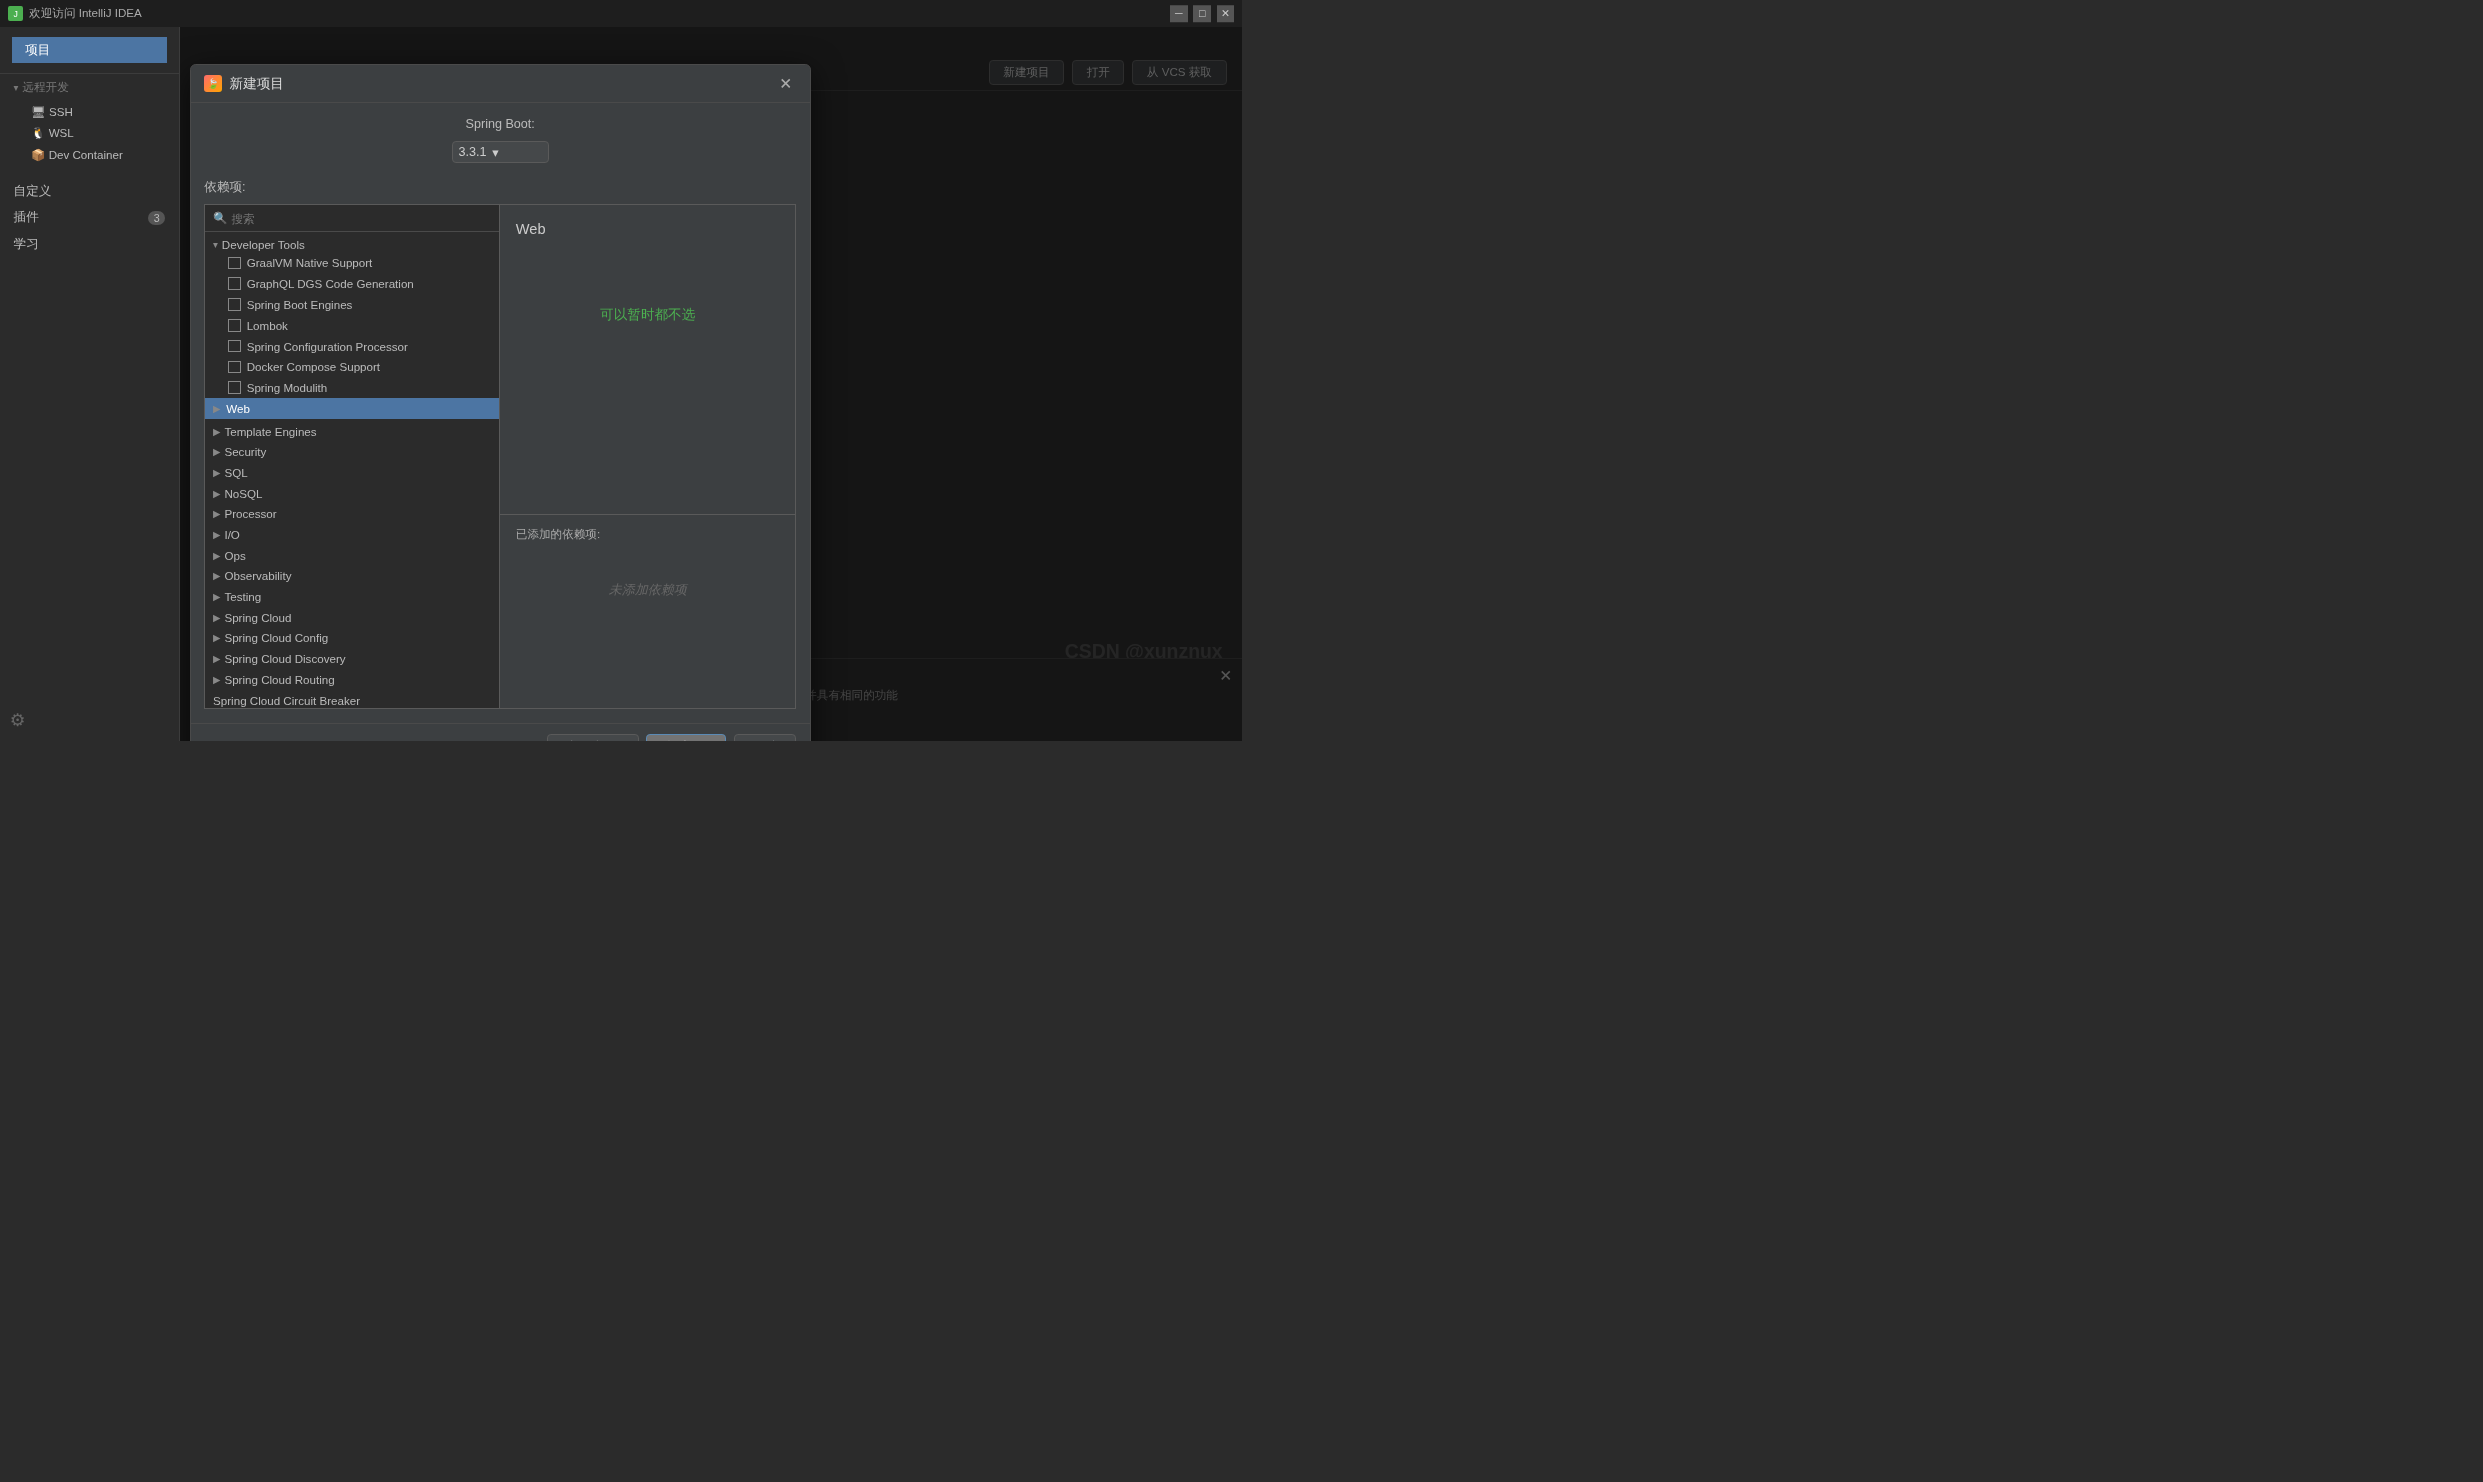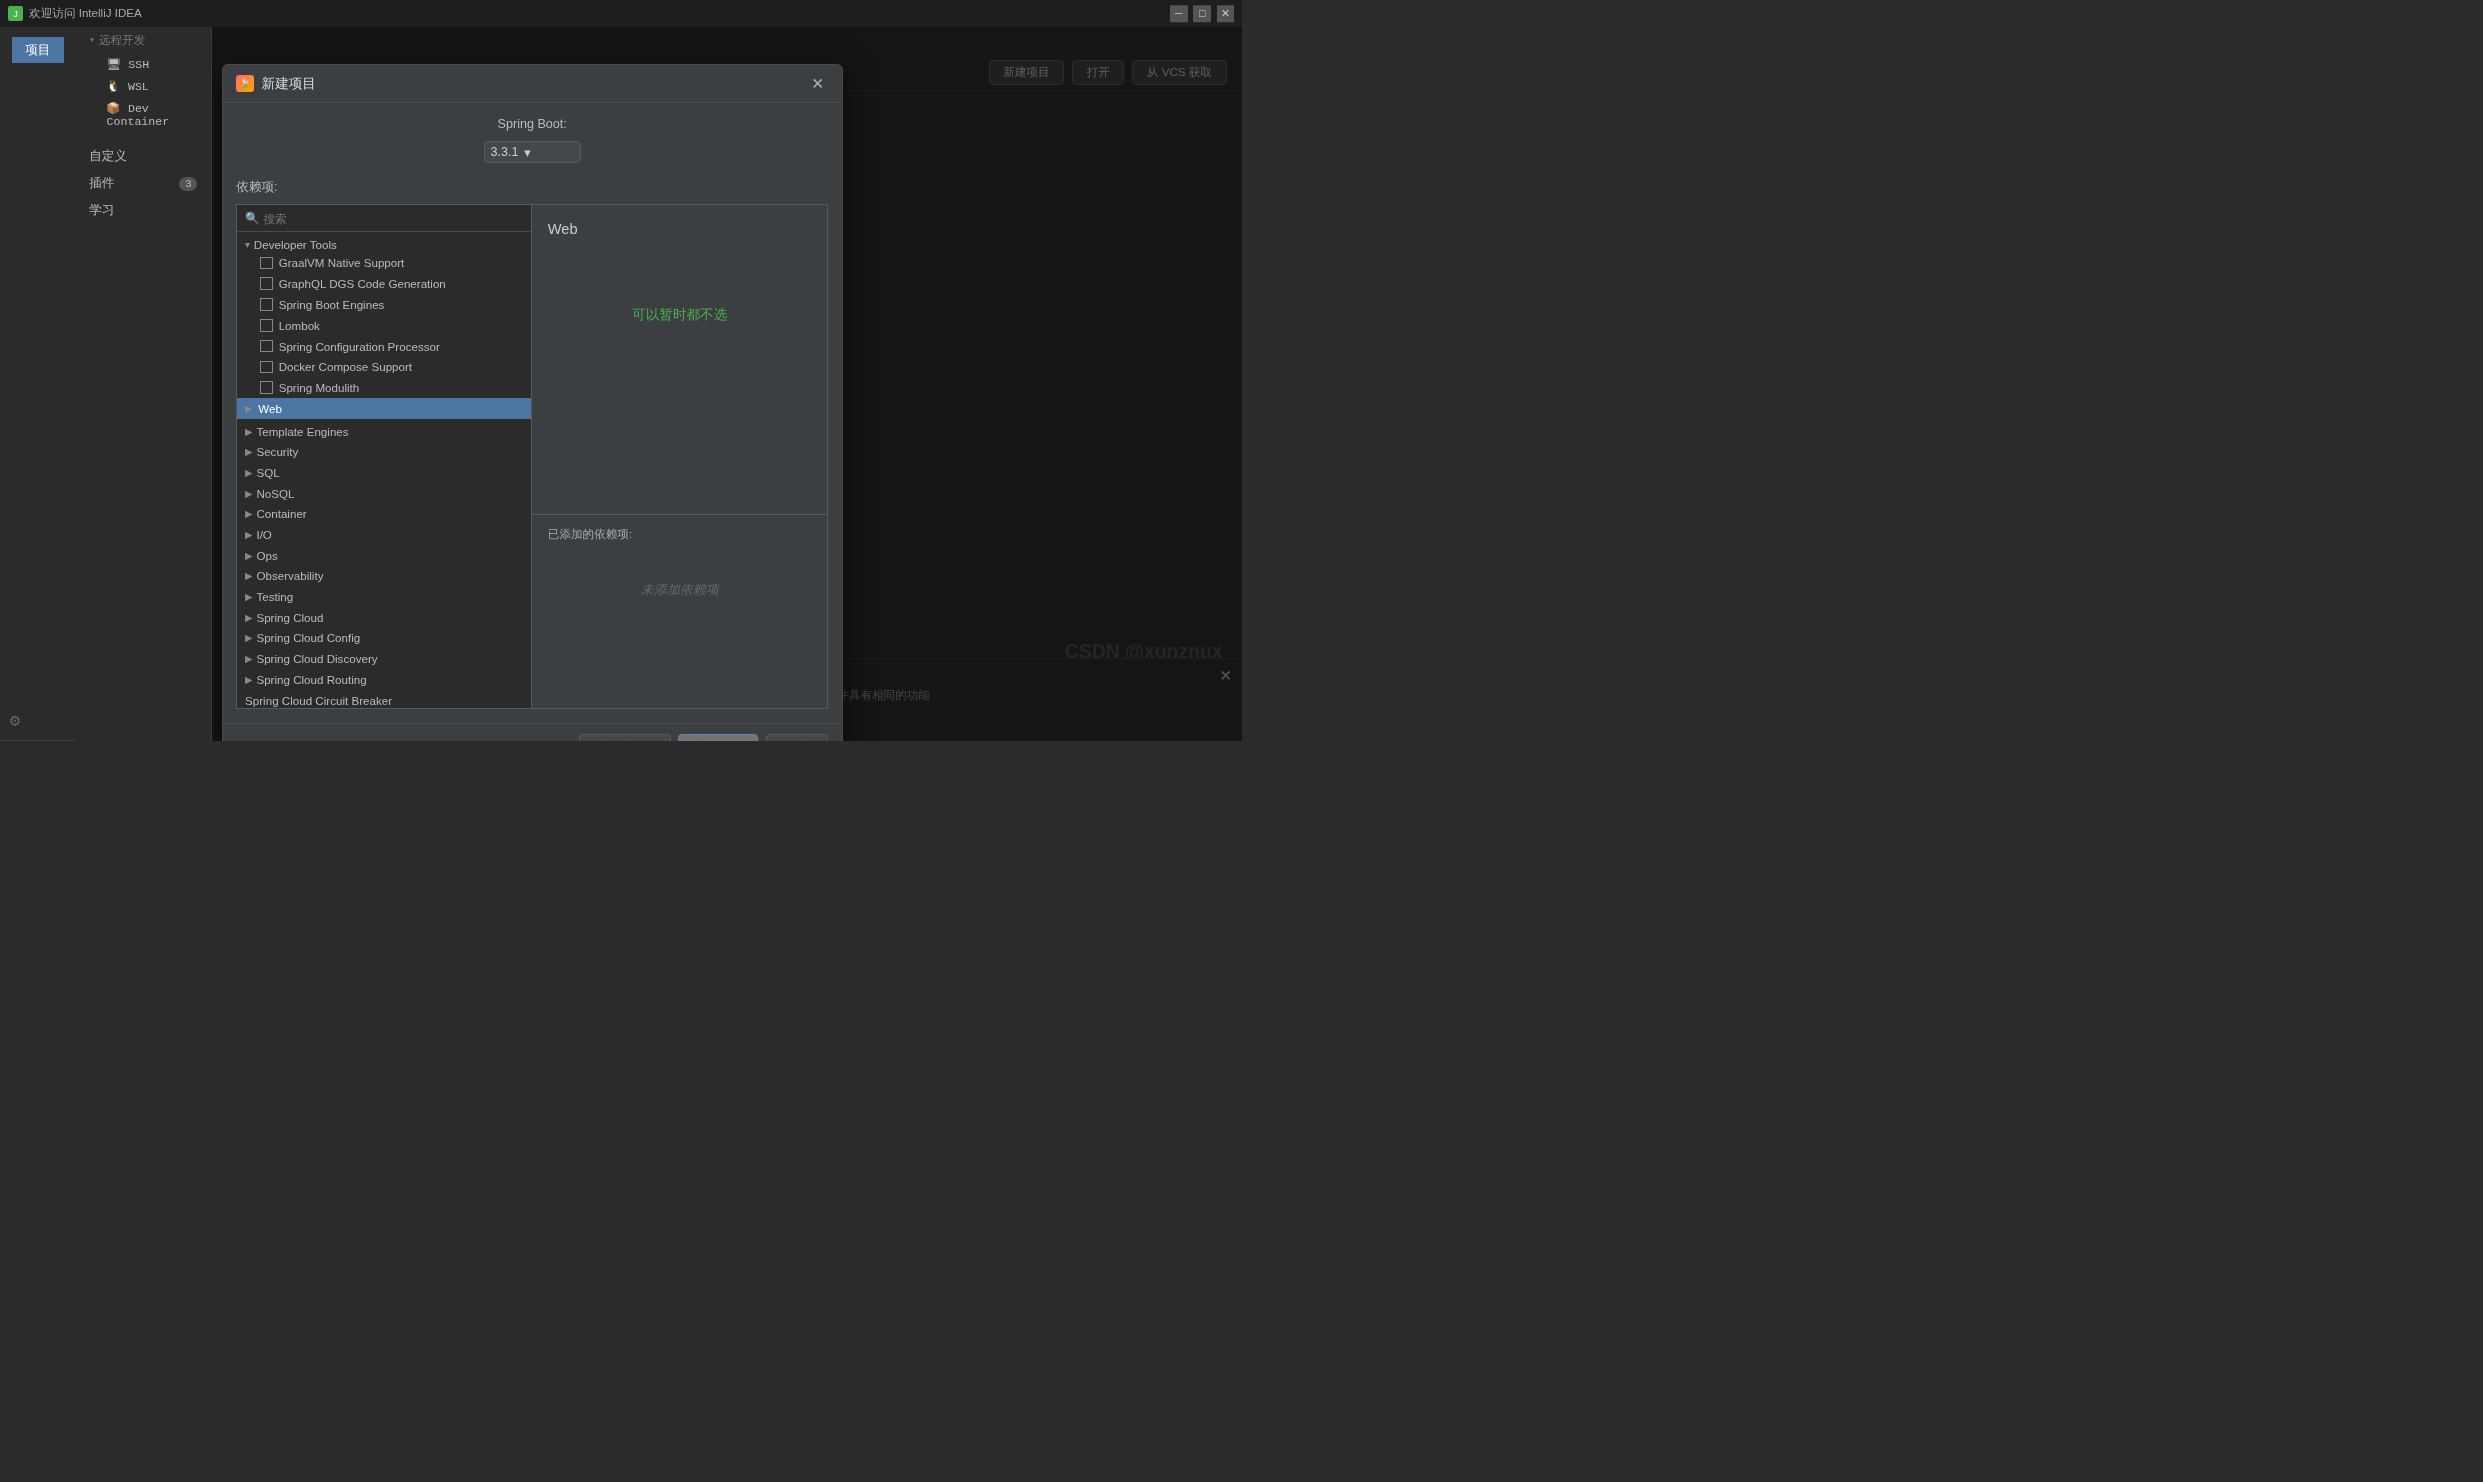--- a/index.html
+++ b/index.html
@@ -48,27 +48,26 @@
     }
 
     
     .app-layout {
       display: flex;
       height: calc(741px - 27px);
     }
 
     
     .sidebar {
-      width: 212px;
+      width: 180px;
       background: #2b2b2b;
       display: flex;
-      flex-direction: row;
+      flex-direction: column;
       border-right: 1px solid #3c3c3c;
       flex-shrink: 0;
-      font-family: Liberation Mono, monospace;
     }
 
     .sidebar-header {
       padding: 9.7px 11.6px;
       border-bottom: 1px solid #3c3c3c;
     }
     .sidebar-item {
       padding: 4.9px 13.6px;
       cursor: pointer;
       display: flex;
@@ -545,21 +544,21 @@
               <div class="dep-group">
                 <span class="dep-group-chevron">▶</span>
                 <span>SQL</span>
               </div>
               <div class="dep-group">
                 <span class="dep-group-chevron">▶</span>
                 <span>NoSQL</span>
               </div>
               <div class="dep-group">
                 <span class="dep-group-chevron">▶</span>
-                <span>Container</span>
+                <span>Processor</span>
               </div>
               <div class="dep-group">
                 <span class="dep-group-chevron">▶</span>
                 <span>I/O</span>
               </div>
               <div class="dep-group">
                 <span class="dep-group-chevron">▶</span>
                 <span>Ops</span>
               </div>
               <div class="dep-group">

